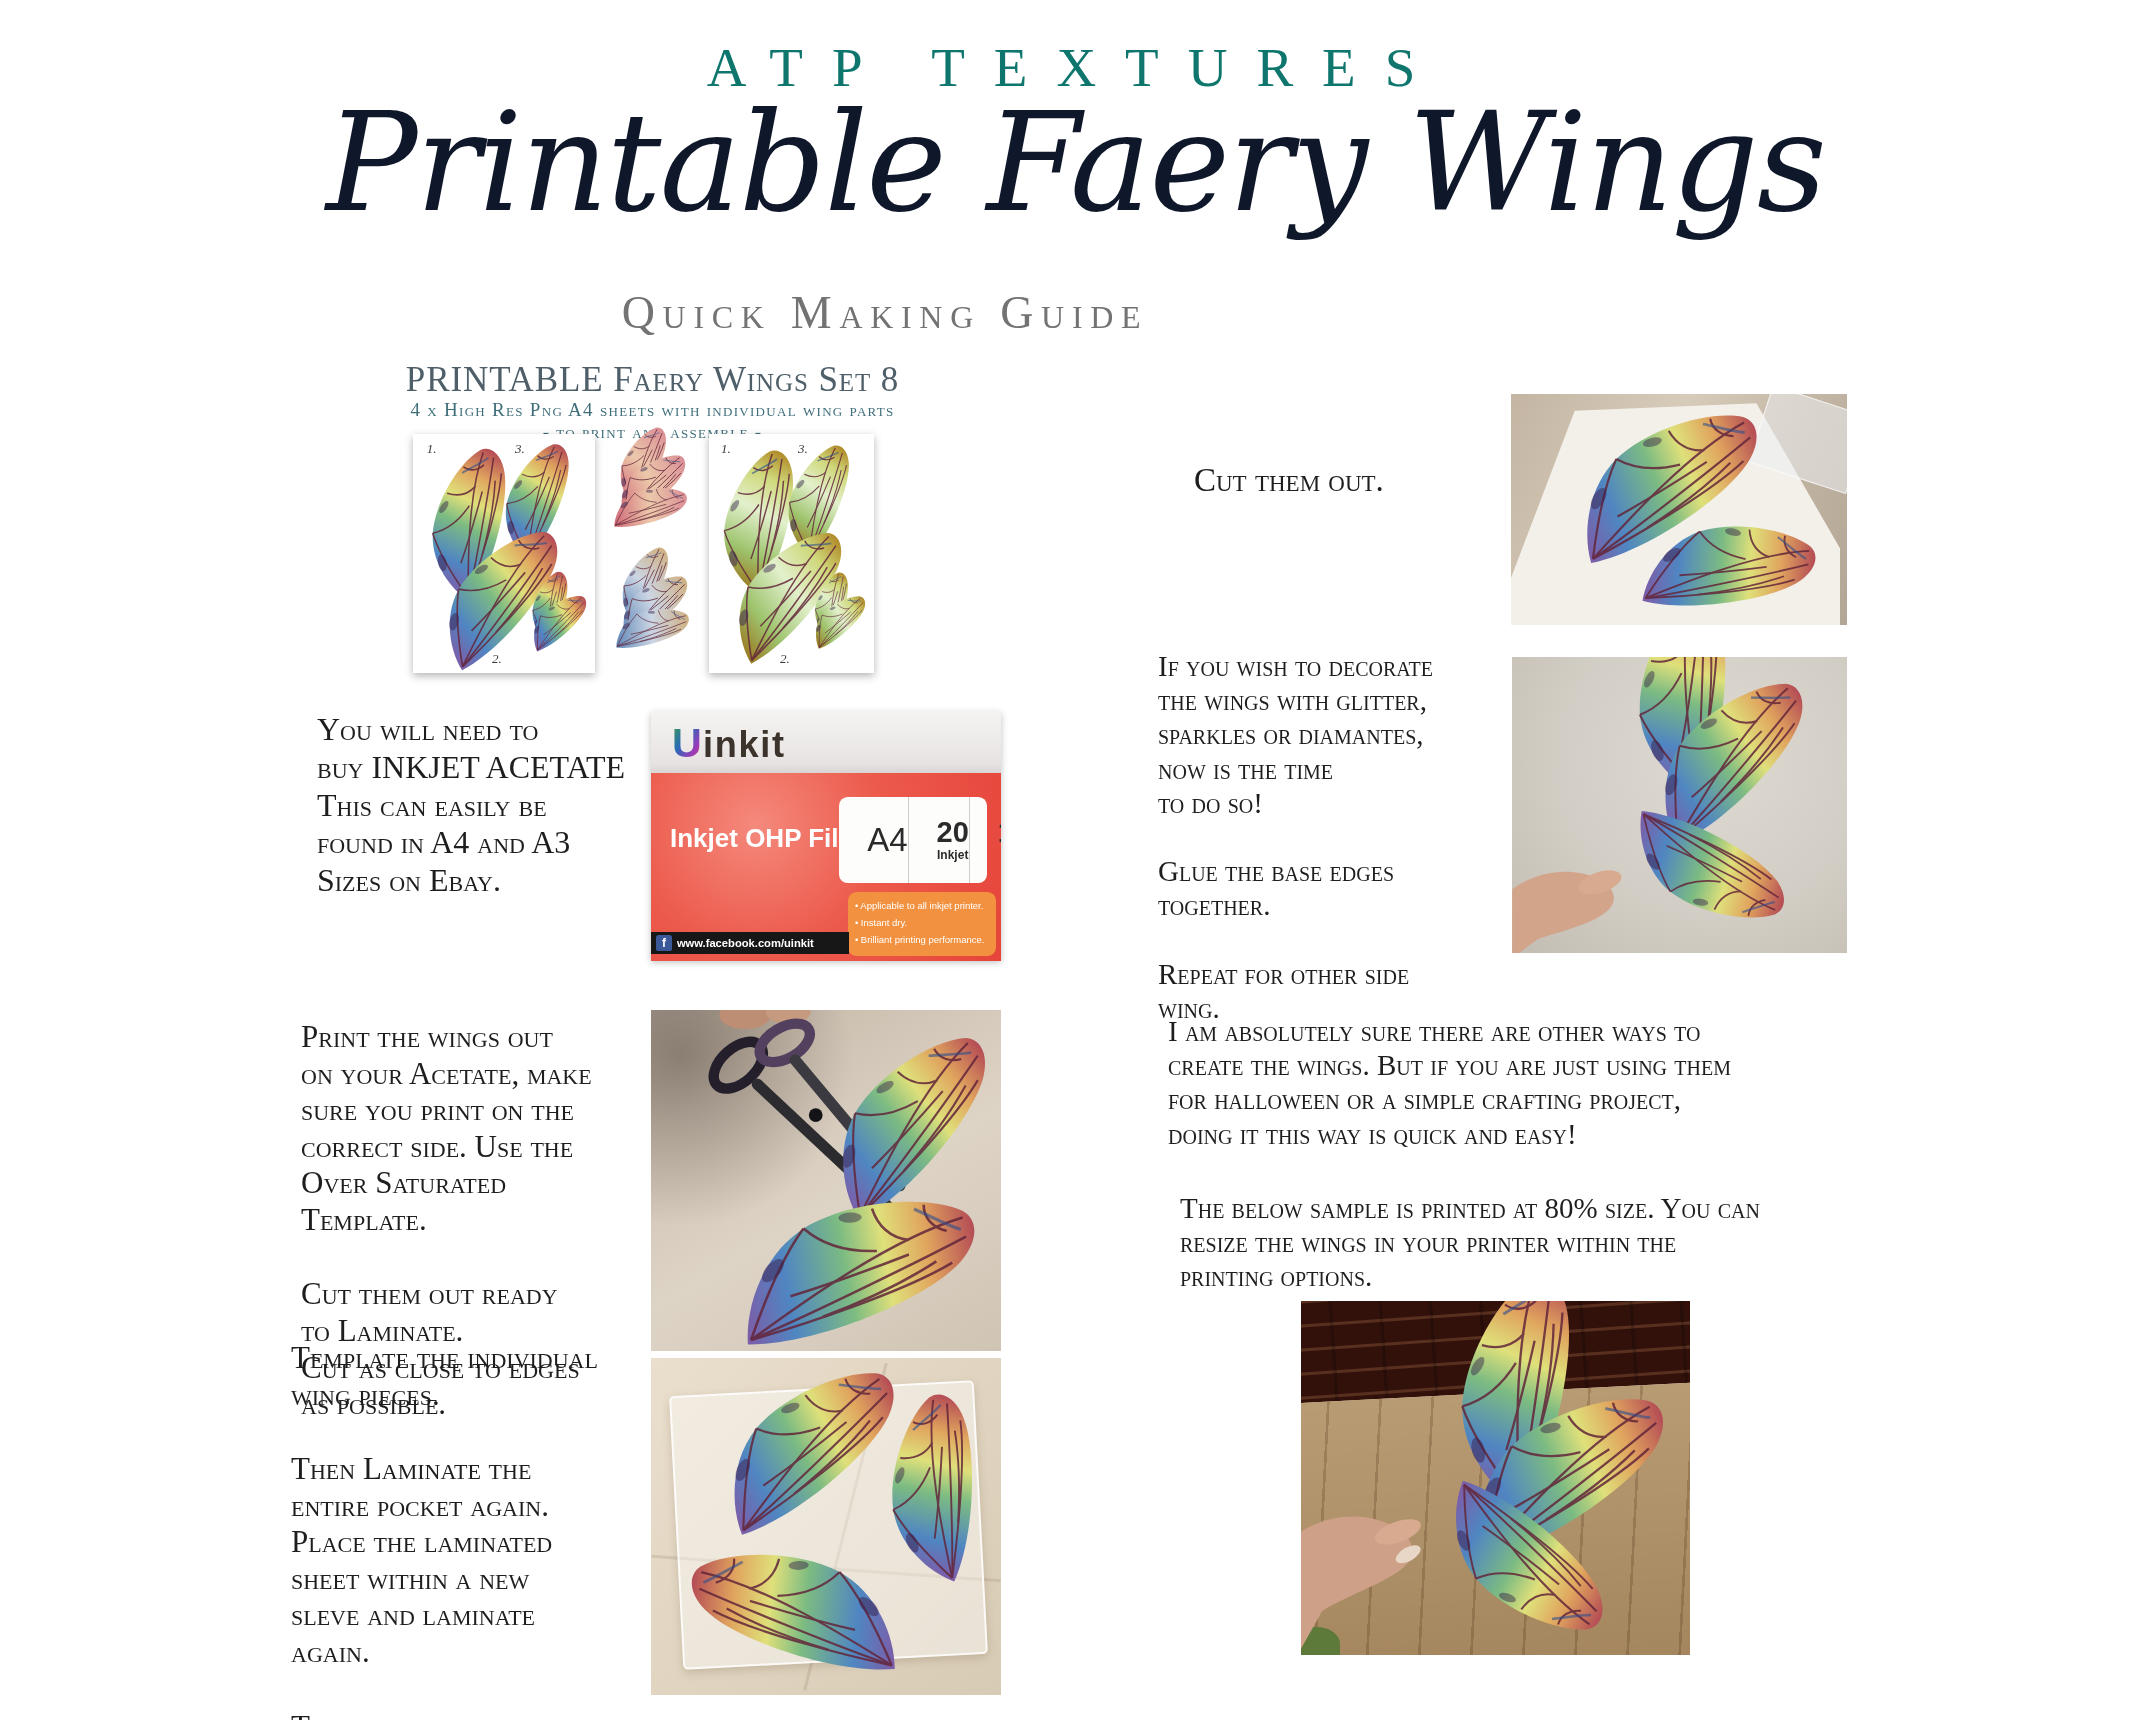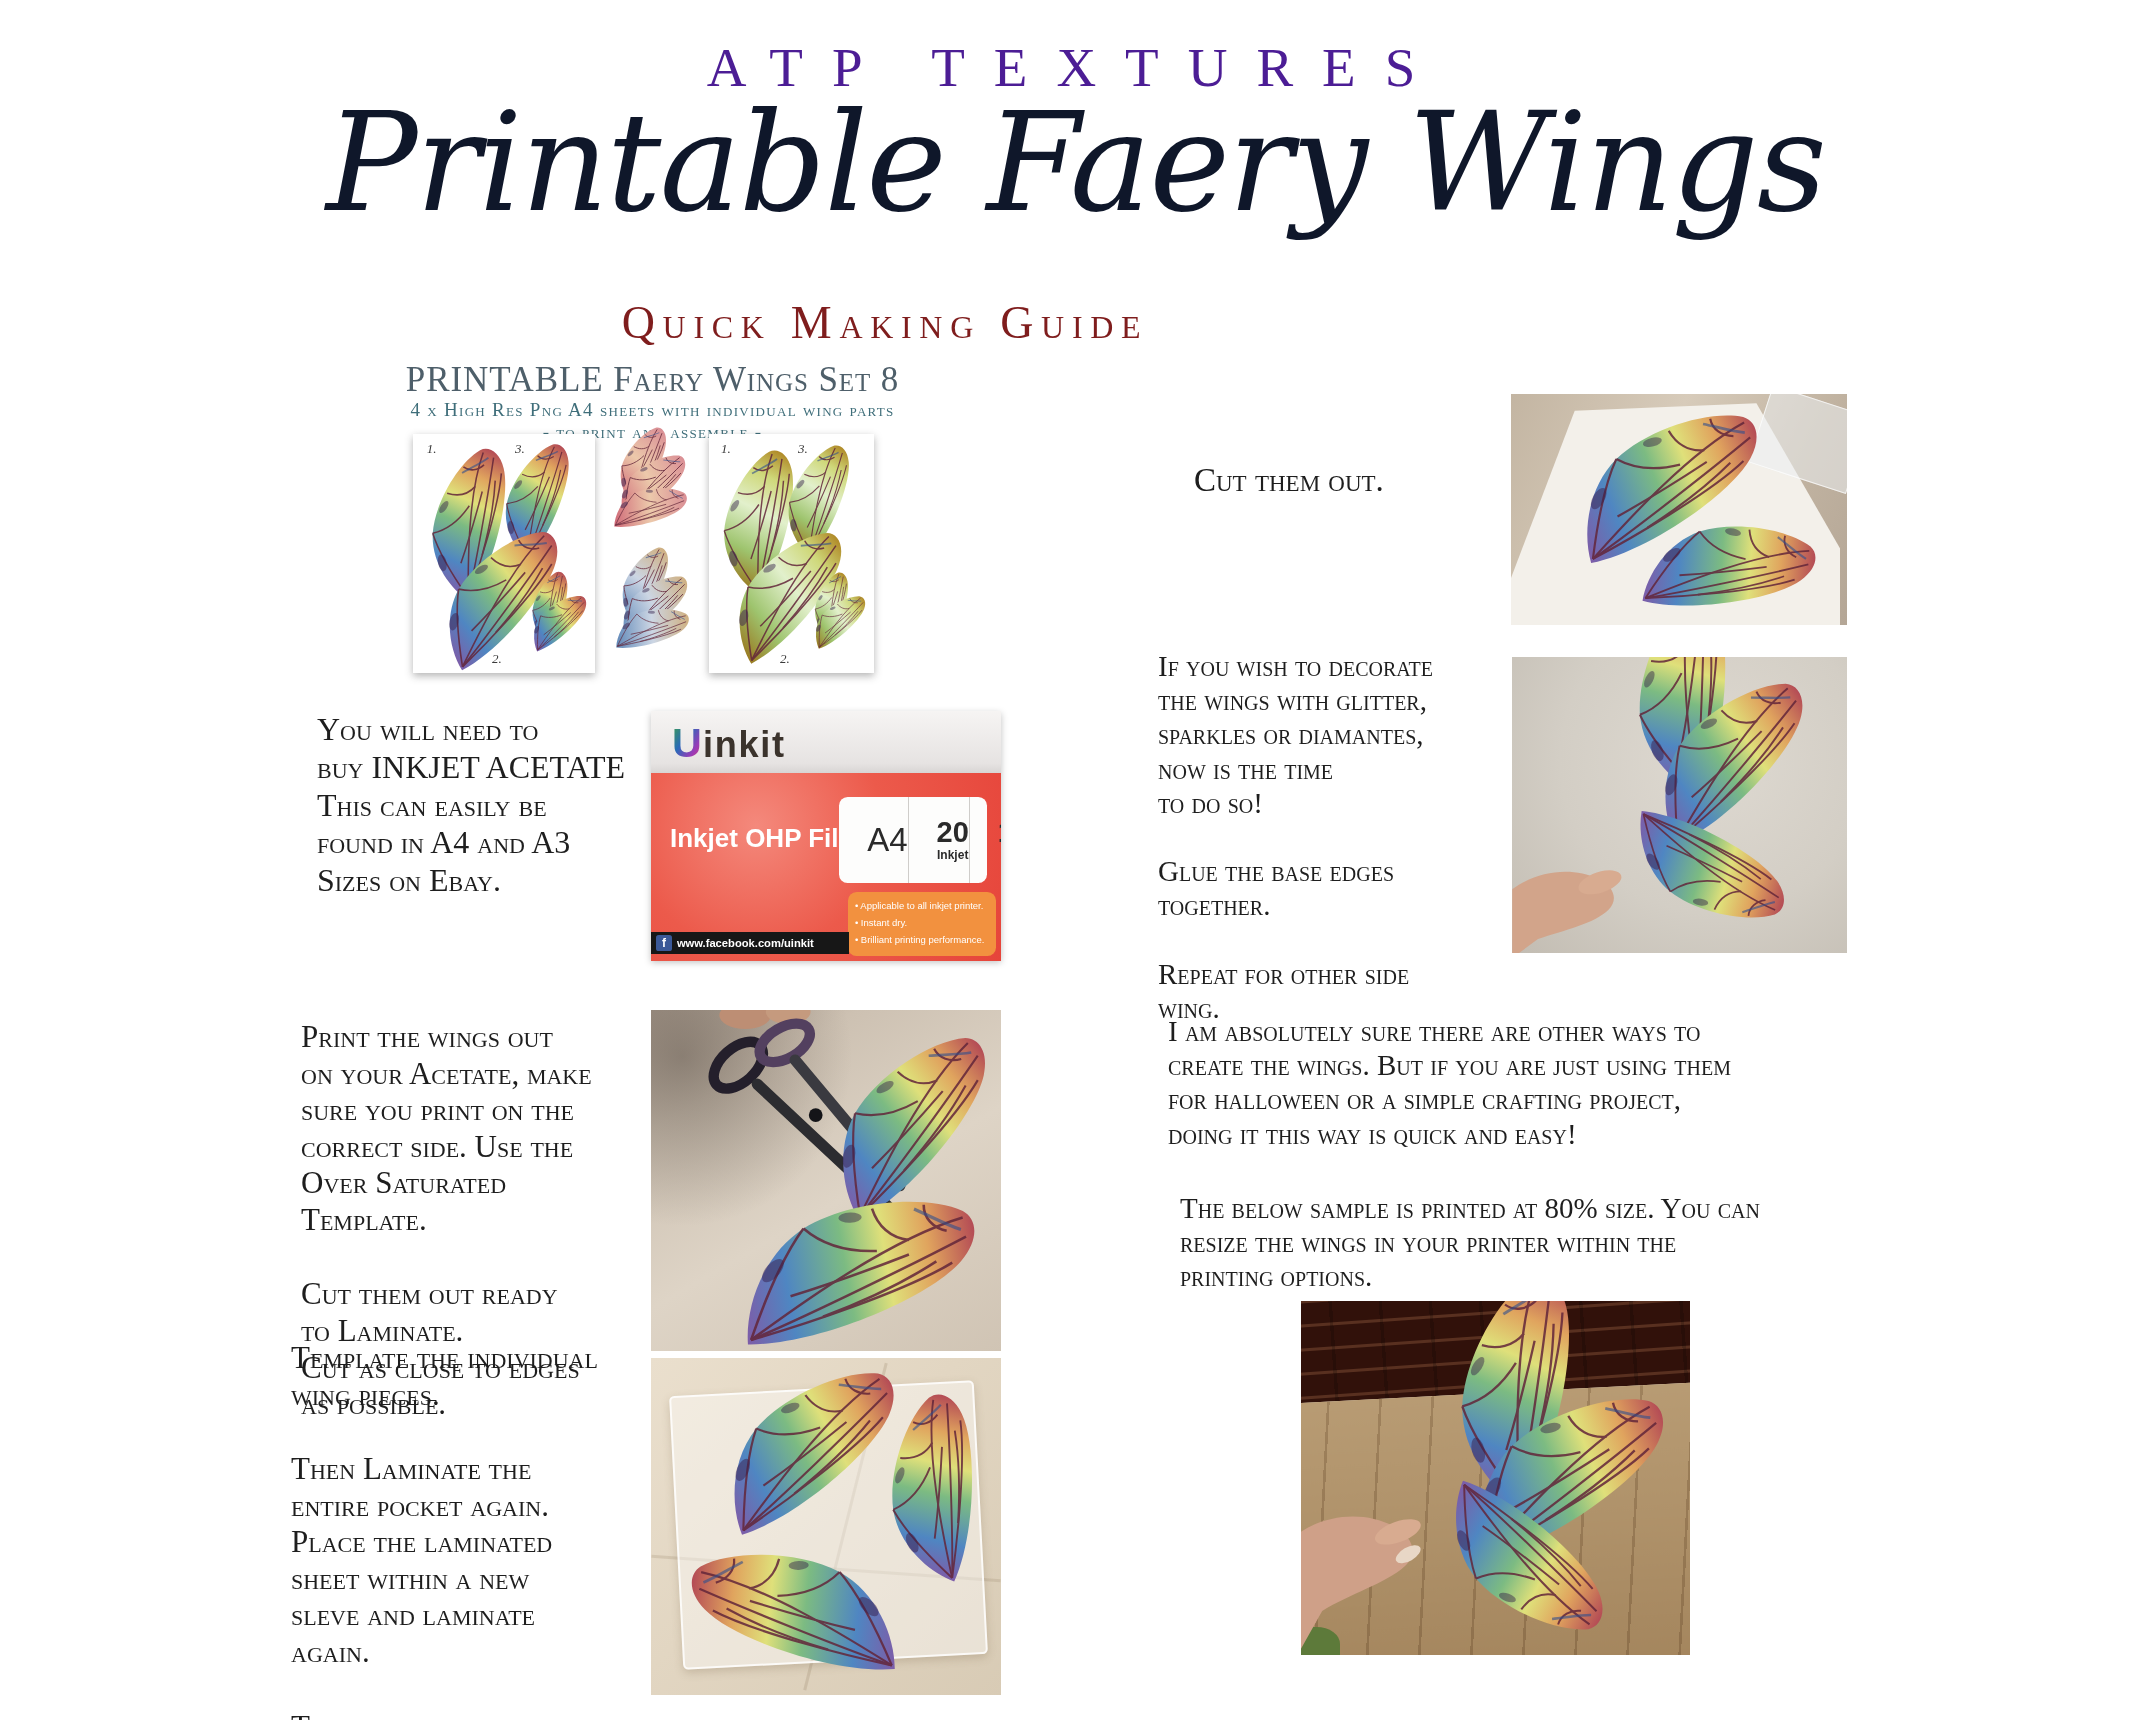--- a/index.html
+++ b/index.html
@@ -1,26 +1,26 @@
 <!DOCTYPE html>
 <html style="font-size:13.8px"><head>
 <meta charset="utf-8">
 <style>
   html,body{margin:0;padding:0;}
   body{width:2151px;height:1721px;position:relative;background:#ffffff;overflow:hidden;
        font-family:"Liberation Serif",serif;}
   .abs{position:absolute;}
   .ctr{text-align:center;}
   
-  .brand{top:36px;left:0;width:2151px;font-size:55px;letter-spacing:29px;color:#4c1d95;
+  .brand{top:36px;left:0;width:2151px;font-size:55px;letter-spacing:29px;color:#0f766e;
          font-variant:small-caps;text-transform:uppercase;font-weight:400;}
   .script-title{top:84px;left:0;width:2151px;font-size:136px;color:#0f172a;
                 font-family:"DejaVu Serif",serif;font-style:italic;font-weight:400;letter-spacing:-1.7px;}
-  .guide{top:286px;left:0;width:1770px;font-size:46px;letter-spacing:7.7px;color:#7f1d1d;
-         font-variant:small-caps;margin-top:10px;}
+  .guide{top:286px;left:0;width:1770px;font-size:46px;letter-spacing:7.7px;color:#737373;
+         font-variant:small-caps;}
   
   .set-title{top:360px;left:360px;width:585px;font-size:35px;color:#4e5f6a;font-variant:small-caps;letter-spacing:0.9px;}
   .set-sub1{top:399px;left:360px;width:585px;font-size:19px;color:#3f6e7a;font-variant:small-caps;letter-spacing:1.3px;}
   .set-sub2{top:421px;left:360px;width:585px;font-size:19px;color:#3f6e7a;font-variant:small-caps;letter-spacing:1.3px;}
   
   .step{font-variant:small-caps;color:#1e1e1e;text-align:left;line-height:1.18;}
   .gap{height:38px;}
   .need-block{top:711px;left:317px;width:337px;font-size:32px;}
   .cutout-block{top:461px;left:1194px;width:296px;font-size:33px;}
   .decorate-block{top:649px;left:1158px;width:360px;font-size:29px;}

